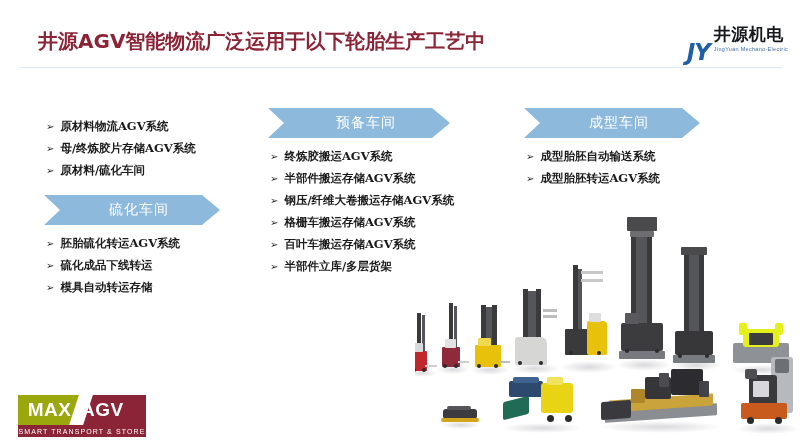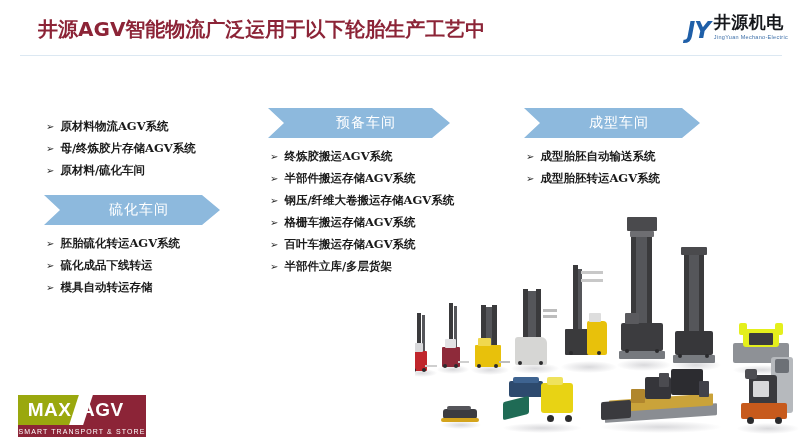--- a/index.html
+++ b/index.html
@@ -16,21 +16,21 @@
   }
   .slide {
     position: absolute;
     inset: 0;
     background: #ffffff;
   }
 
   
   .header {
     position: absolute;
-    left: 0; top: 4px;
+    left: 0; top: 16px;
     width: 800px;
     height: 52px;
   }
   .header-title {
     position: absolute;
     left: 38px;
     top: 12px;
     font-family: "DejaVu Sans", "Liberation Sans", sans-serif;
     font-size: 20px;
     font-weight: bold;
@@ -58,21 +58,21 @@
   }
   .corp-jy {
     font-family: "DejaVu Sans", "Liberation Sans", sans-serif;
     font-size: 23px;
     font-weight: bold;
     font-style: italic;
     color: #1f5fa8;
     line-height: 23px;
     letter-spacing: -1px;
     margin-right: 4px;
-    margin-top: 6px;
+    margin-top: 16px;
   }
   .corp-right {
     display: flex;
     flex-direction: column;
     justify-content: flex-start;
   }
   .corp-cn {
     font-family: "DejaVu Sans", "Liberation Sans", sans-serif;
     font-size: 17px;
     font-weight: bold;

